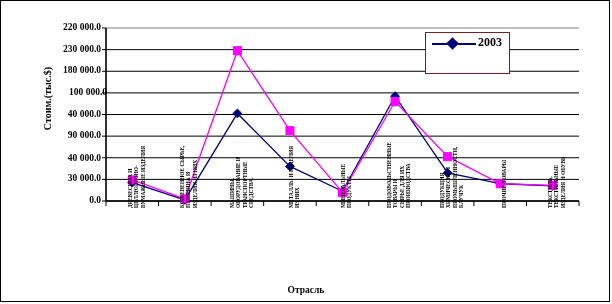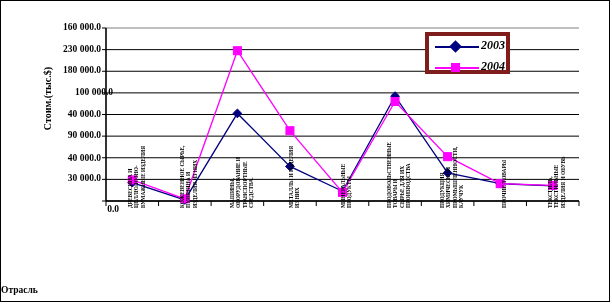--- a/index.html
+++ b/index.html
@@ -5,22 +5,22 @@
   html,body{margin:0;padding:0;background:#ffffff;}
   body{width:612px;height:304px;overflow:hidden;font-family:"Liberation Serif",serif;}
   #frame{position:relative;width:610px;height:302px;border:1px solid #000;box-sizing:border-box;background:#fff;}
   #chart{position:absolute;left:0;top:0;width:610px;height:302px;}
   .tick-label{position:absolute;font-family:"Liberation Serif",serif;font-weight:bold;font-size:9.5px;color:#000;text-align:right;white-space:nowrap;line-height:10px;}
   .cat-label{position:absolute;font-family:"Liberation Serif",serif;font-weight:bold;font-size:5.4px;color:#000;line-height:6.4px;white-space:nowrap;
              transform-origin:0 0;transform:rotate(-90deg);letter-spacing:0px;}
   .cat-line{display:block;}
   #ytitle{position:absolute;left:-14px;top:92px;width:120px;font-family:"Liberation Serif",serif;font-weight:bold;font-size:10px;color:#000;
           transform-origin:50% 50%;transform:rotate(-90deg);text-align:center;white-space:nowrap;}
-  #xtitle{position:absolute;left:0px;top:284px;width:610px;font-family:"Liberation Serif",serif;font-weight:bold;font-size:9.5px;color:#000;}
-  #legend{position:absolute;left:424px;top:31px;width:85px;height:42px;border:4px solid #7f1d1d;background:#fff;box-sizing:border-box;font-style:italic;}
+  #xtitle{position:absolute;left:0px;top:284px;width:610px;text-align:center;font-family:"Liberation Serif",serif;font-weight:bold;font-size:9.5px;color:#000;}
+  #legend{position:absolute;left:424px;top:31px;width:85px;height:42px;border:1px solid #7f1d1d;background:#fff;box-sizing:border-box;}
   .leg-row{position:absolute;left:0;width:85px;height:21px;}
   .leg-line{position:absolute;left:6px;top:10px;width:44px;height:1.5px;}
   .leg-mark{position:absolute;left:22px;top:5.5px;width:9px;height:9px;}
   .leg-mark.d{transform:rotate(45deg);}
   .leg-text{position:absolute;left:52px;top:2px;font-family:"Liberation Serif",serif;font-weight:bold;font-size:12px;color:#000;}
 </style>
 </head>
 <body>
 
 <div id="frame">
@@ -84,29 +84,29 @@
         <rect x="284.94444444444446" y="125.71875" width="8" height="8" fill="#FF00FF" stroke="#FF00FF" stroke-width="1"></rect>
         <rect x="337.5" y="187.35" width="8" height="8" fill="#FF00FF" stroke="#FF00FF" stroke-width="1"></rect>
         <rect x="390.05555555555554" y="96.525" width="8" height="8" fill="#FF00FF" stroke="#FF00FF" stroke-width="1"></rect>
         <rect x="442.6111111111111" y="151.66875" width="8" height="8" fill="#FF00FF" stroke="#FF00FF" stroke-width="1"></rect>
         <rect x="495.1666666666667" y="178.7" width="8" height="8" fill="#FF00FF" stroke="#FF00FF" stroke-width="1"></rect>
         <rect x="547.7222222222222" y="180.321875" width="8" height="8" fill="#FF00FF" stroke="#FF00FF" stroke-width="1"></rect>
       </g>
   </svg>
 
   <div id="ylabels">
-      <div class="tick-label" style="left: 6px; width: 94px; top: 21px;">160 000.0</div>
+      <div class="tick-label" style="left: 6px; width: 94px; top: 21px;">220 000.0</div>
       <div class="tick-label" style="left: 6px; width: 94px; top: 42.625px;">230 000.0</div>
       <div class="tick-label" style="left: 6px; width: 94px; top: 64.25px;">180 000.0</div>
-      <div class="tick-label" style="left: 18px; width: 94px; top: 85.875px;">100 000.0</div>
+      <div class="tick-label" style="left: 12px; width: 94px; top: 85.875px;">100 000.0</div>
       <div class="tick-label" style="left: 6px; width: 94px; top: 107.5px;">40 000.0</div>
       <div class="tick-label" style="left: 6px; width: 94px; top: 129.125px;">90 000.0</div>
       <div class="tick-label" style="left: 6px; width: 94px; top: 152px;">40 000.0</div>
       <div class="tick-label" style="left: 6px; width: 94px; top: 172.375px;">30 000.0</div>
-      <div class="tick-label" style="left: 24px; width: 94px; top: 194px; margin-top: 9px;">0.0</div>
+      <div class="tick-label" style="left: 6px; width: 94px; top: 194px;">0.0</div>
     </div>
   <div id="ytitle">Стоим.(тыс.$)</div>
   <div id="xlabels">
       <div class="cat-label" style="left: 125.678px; top: 207px;">
         <span class="cat-line">ДРЕВЕСИНА И</span>
         <span class="cat-line">ЦЕЛЛЮЛОЗНО-</span>
         <span class="cat-line">БУМАЖНЫЕ ИЗДЕЛИЯ</span>
       </div>
       <div class="cat-label" style="left: 178.233px; top: 207px;">
         <span class="cat-line">КОЖЕВЕННОЕ СЫРЬЕ,</span>
@@ -149,20 +149,15 @@
       </div>
     </div>
   <div id="xtitle">Отрасль</div>
 
   <div id="legend">
       <div class="leg-row" style="top: 0px;">
         <div class="leg-line" style="background: rgb(0, 0, 128);"></div>
         <div class="leg-mark d" style="background: rgb(0, 0, 128);"></div>
         <div class="leg-text">2003</div>
       </div>
-      <div class="leg-row" style="top: 21px;">
-        <div class="leg-line" style="background: rgb(255, 0, 255);"></div>
-        <div class="leg-mark" style="background: rgb(255, 0, 255);"></div>
-        <div class="leg-text">2004</div>
-      </div>
     </div>
 
 </div>
 
 </body></html>

